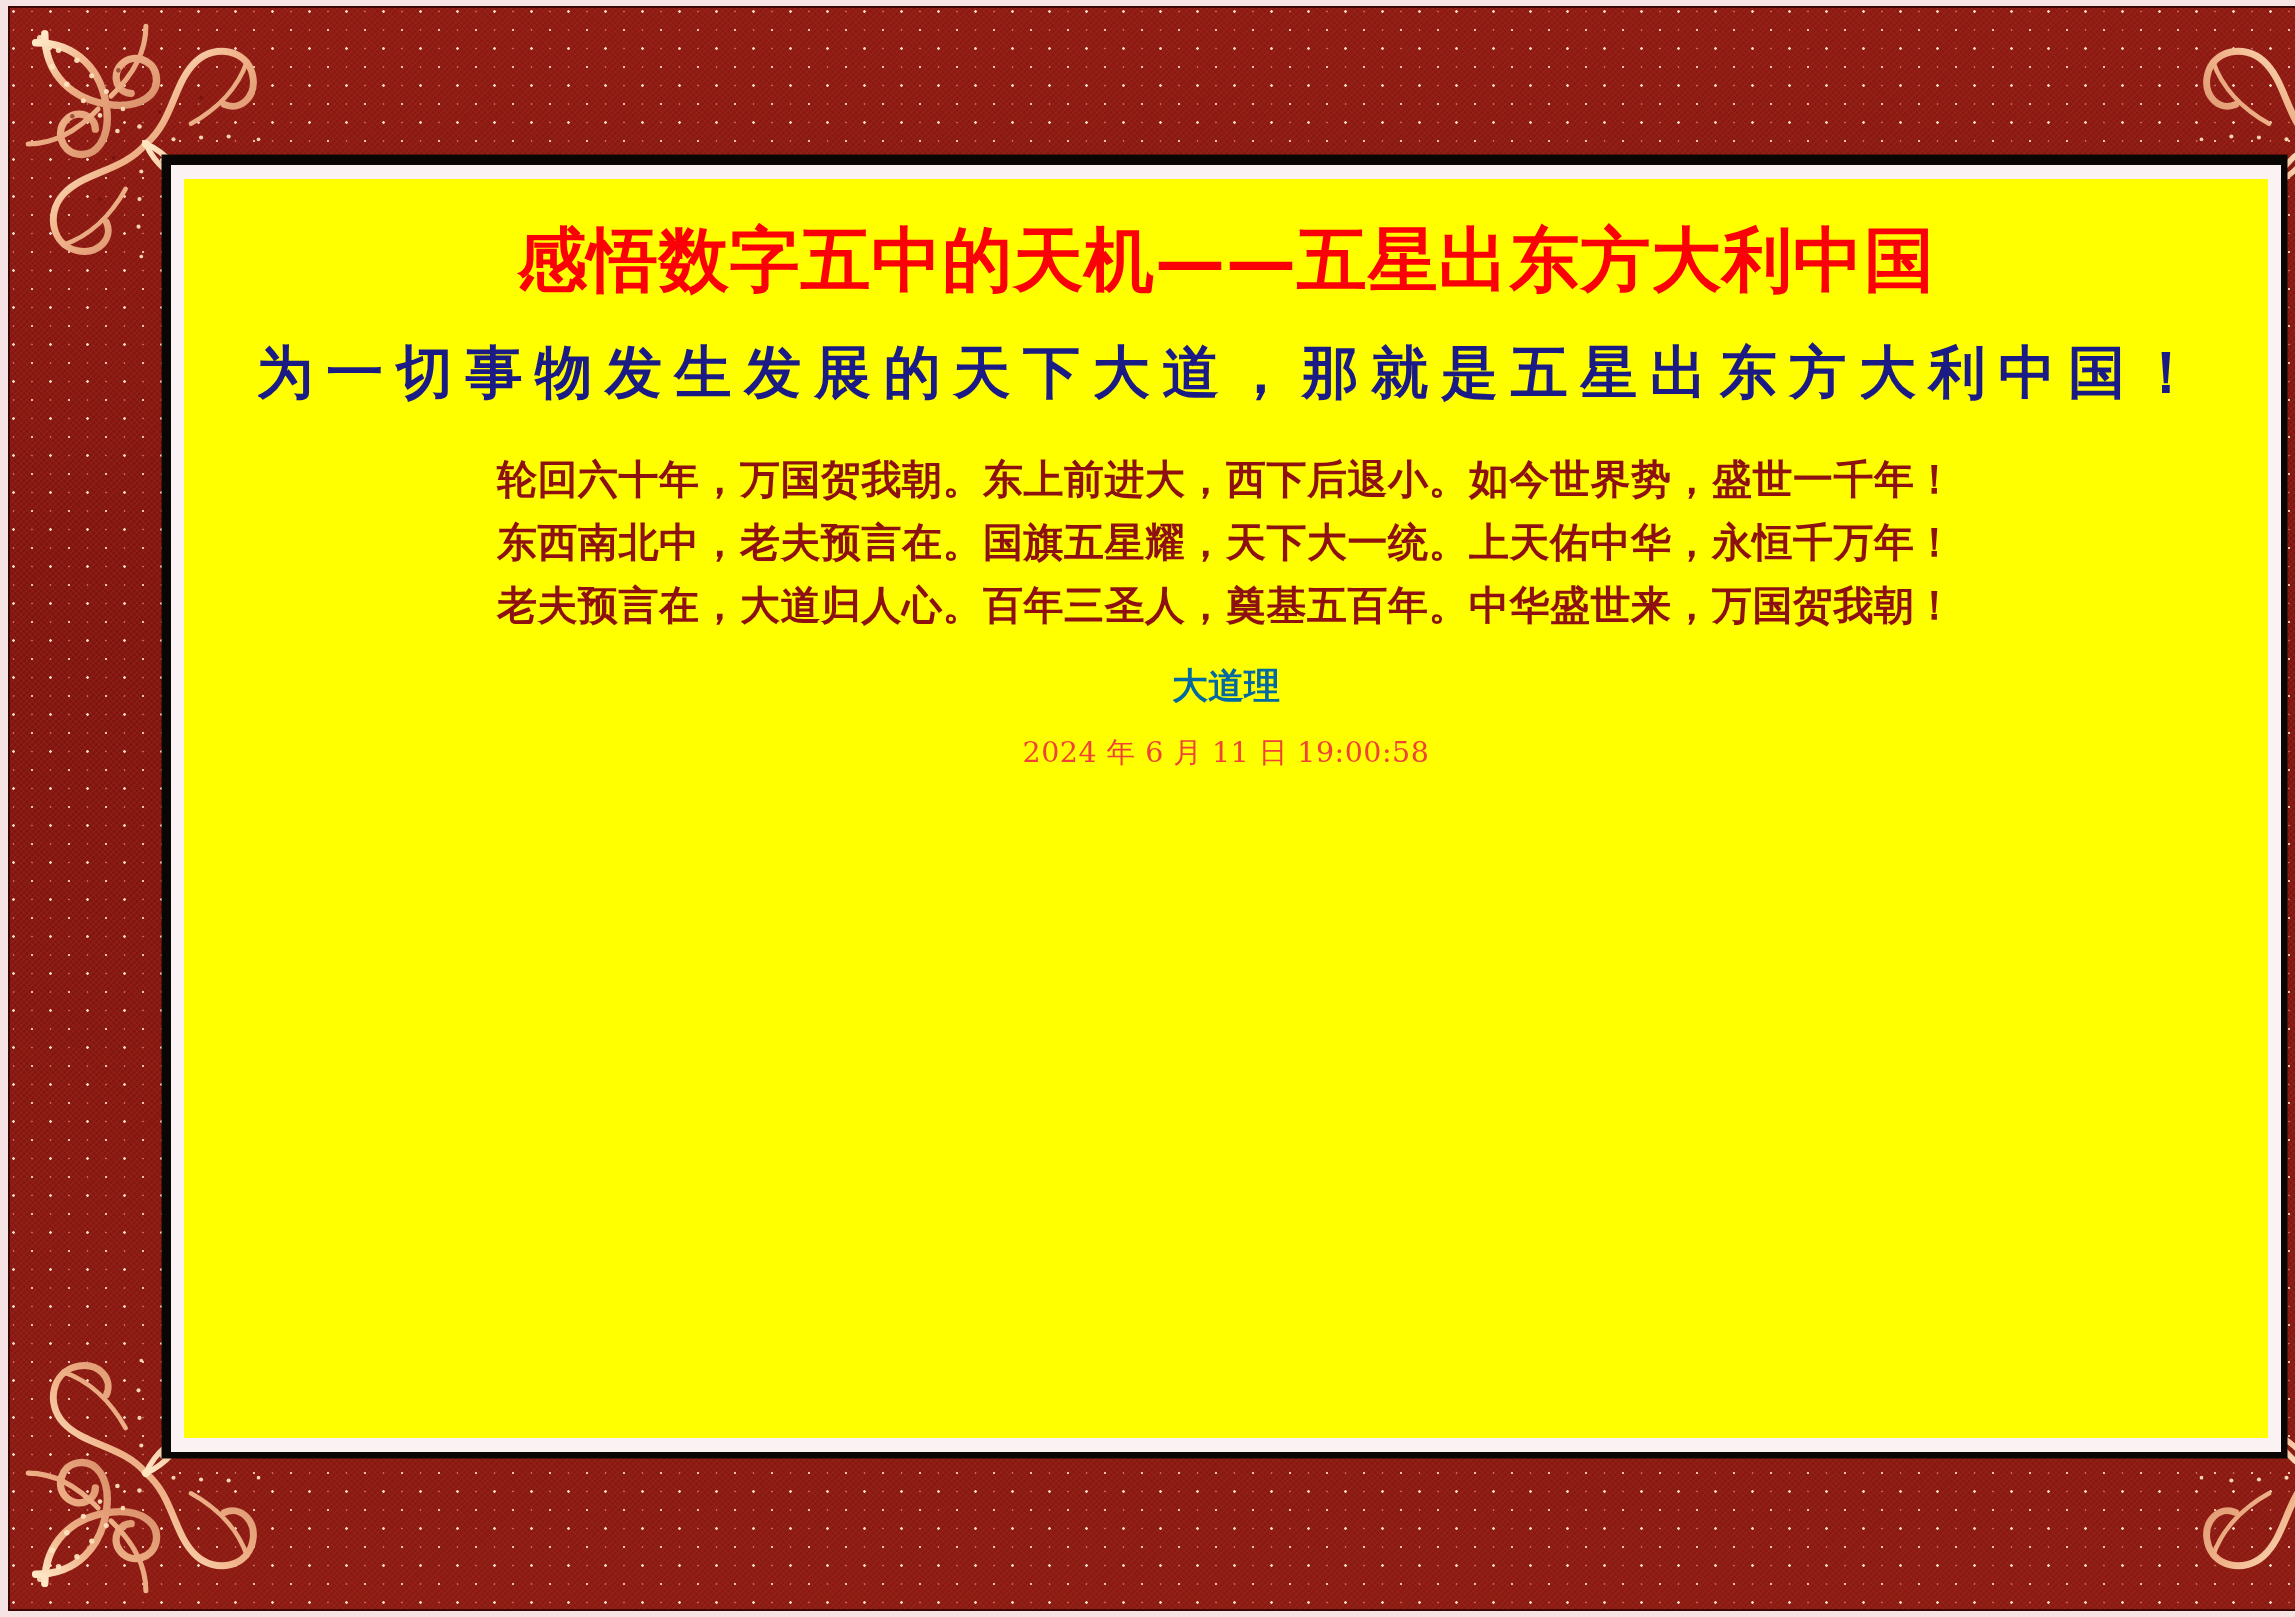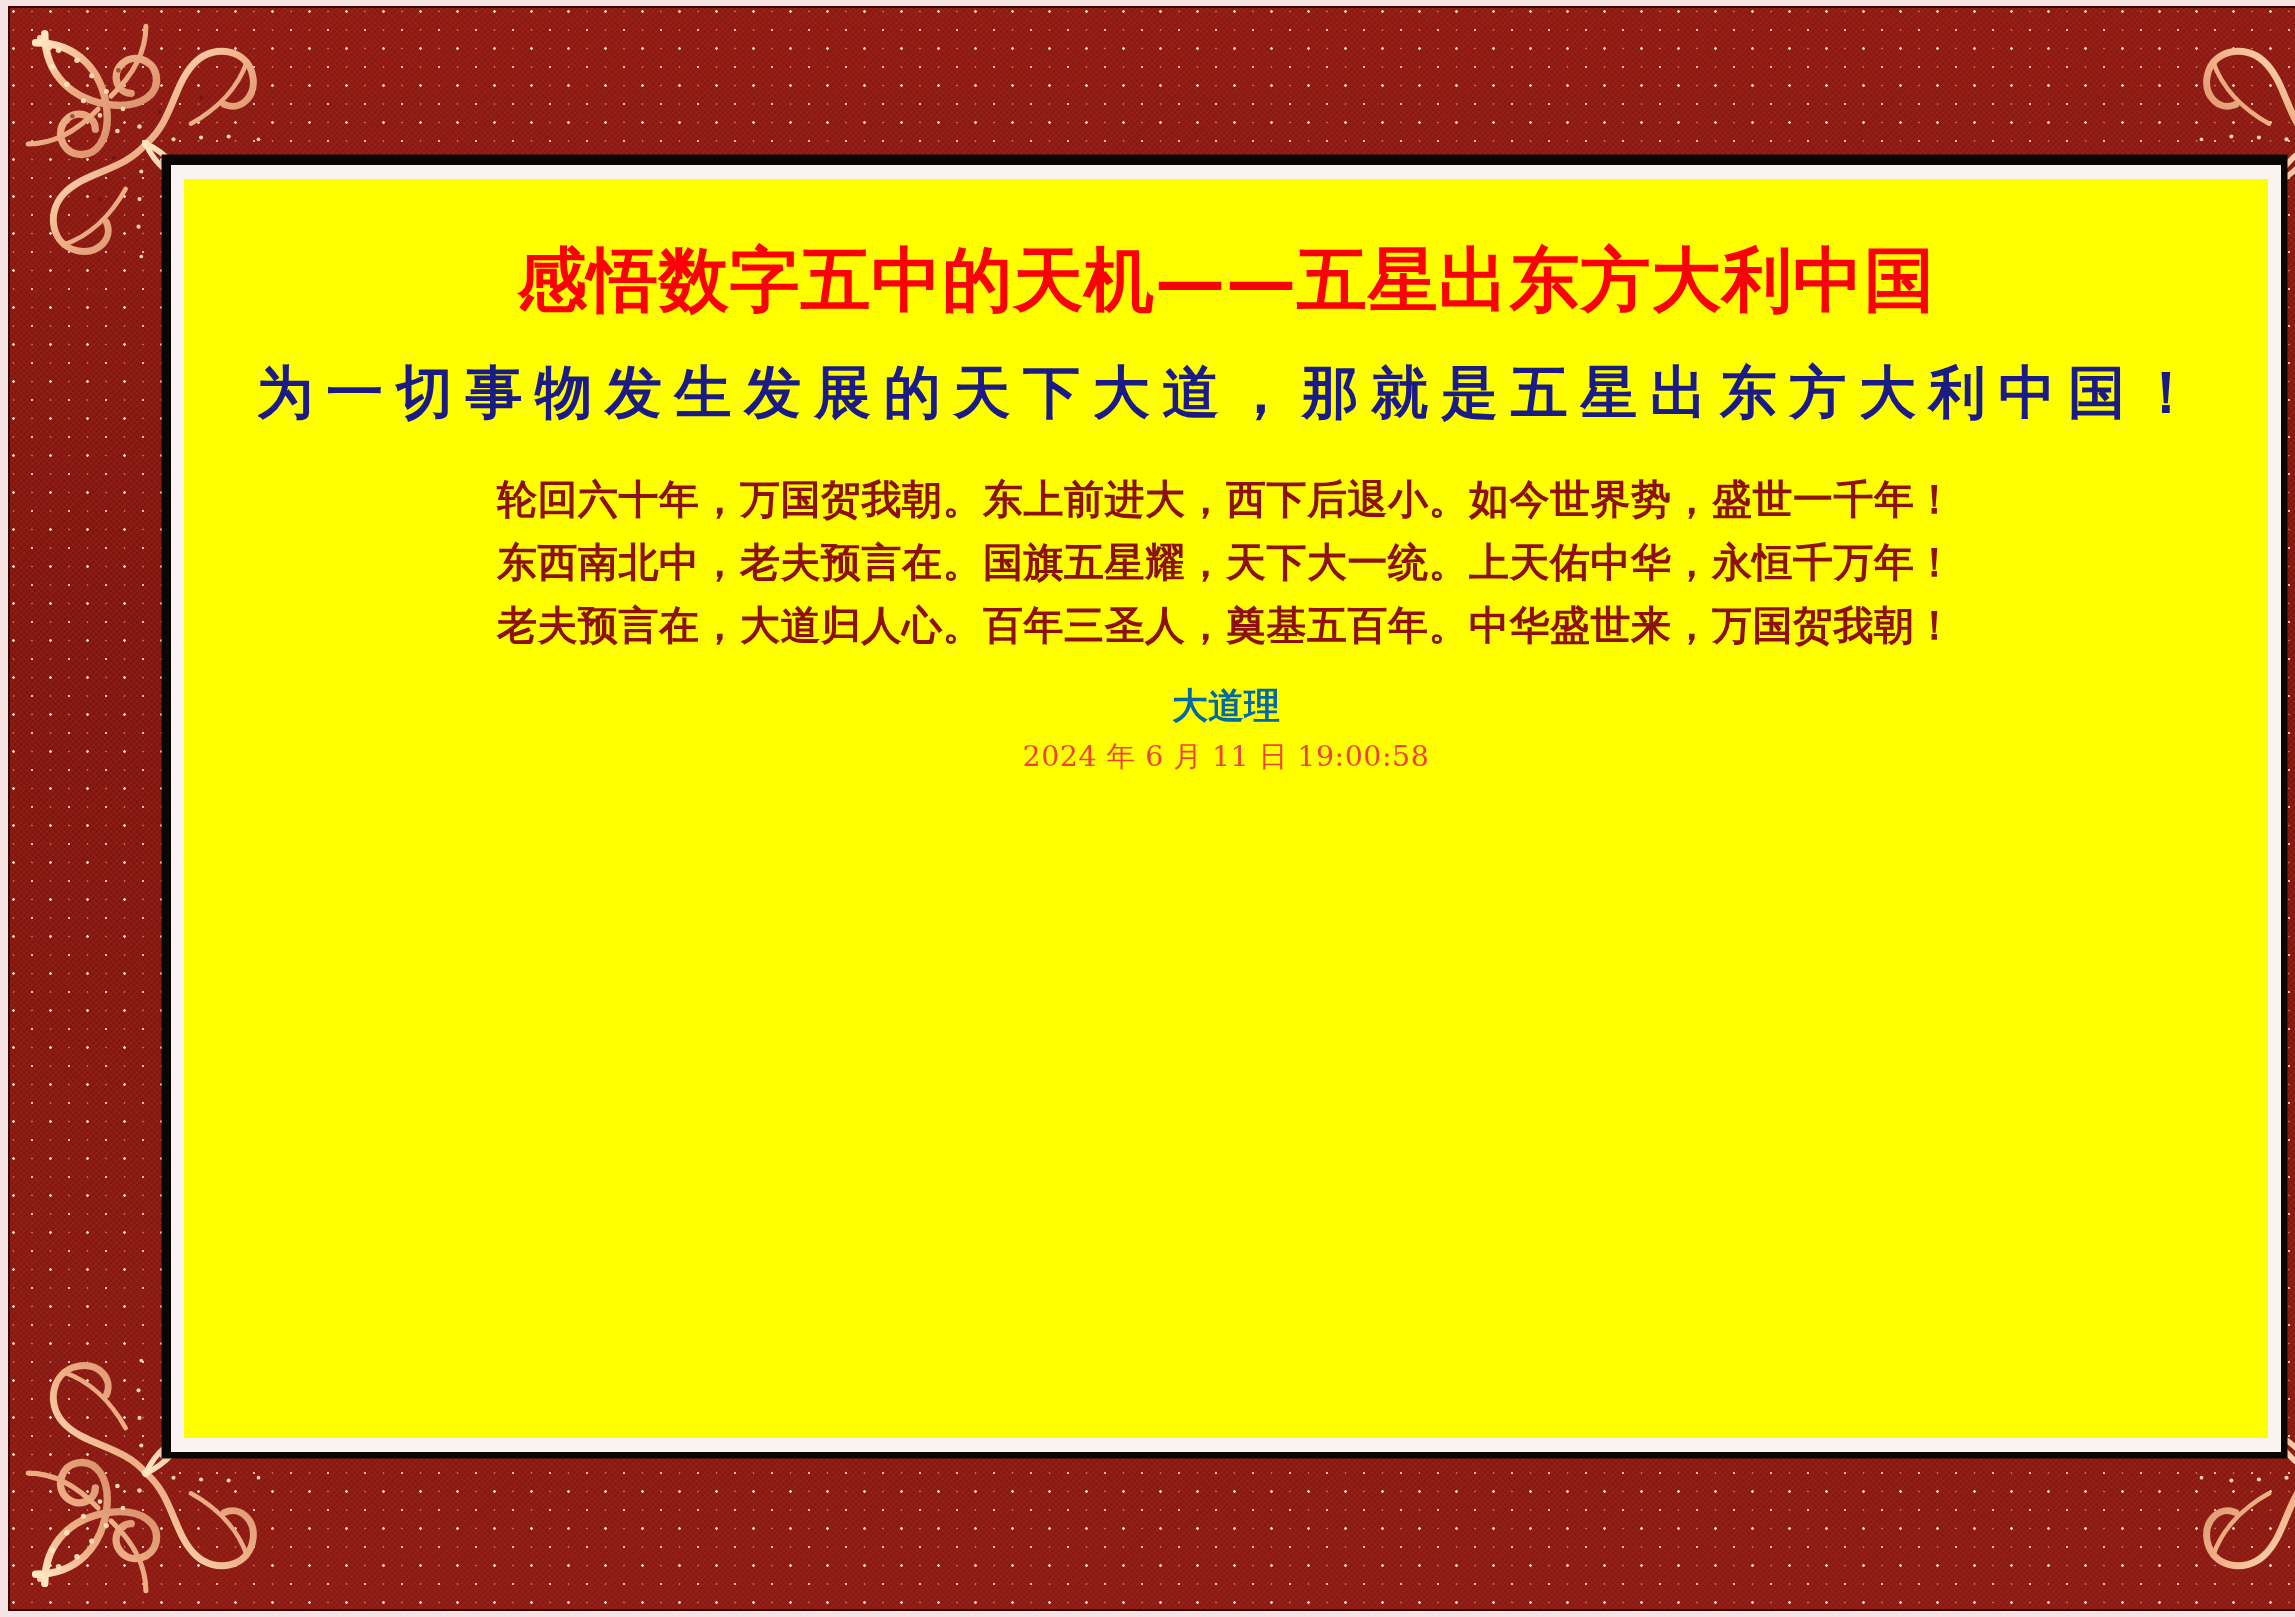--- a/index.html
+++ b/index.html
@@ -96,21 +96,20 @@
   }
 
   .doc-title {
     color: #fb0007;
     font-family: "DejaVu Serif", "Liberation Serif", serif;
     font-weight: bold;
     font-size: 70px;
     line-height: 1.12;
     letter-spacing: 0.9px;
     white-space: nowrap;
-    margin-top: 20px;
   }
 
   .subtitle-block {
     margin-top: 30px;
     color: #1b1b86;
     font-family: "DejaVu Serif", "Liberation Serif", serif;
     font-weight: bold;
     font-size: 57px;
     line-height: 1.52;
     letter-spacing: 0.5px;
@@ -140,21 +139,21 @@
     text-align: center;
   }
   .sign-author {
     color: #0369a1;
     font-family: "DejaVu Serif", "Liberation Serif", serif;
     font-weight: bold;
     font-size: 36px;
     line-height: 1.2;
   }
   .sign-timestamp {
-    margin-top: 12px;
+    margin-top: 28px;
     color: #ef4338;
     font-family: "DejaVu Serif", "Liberation Serif", serif;
     font-weight: normal;
     font-size: 28.5px;
     line-height: 1.2;
     letter-spacing: 0.5px;
   }
 </style>
 </head>
 <body>

